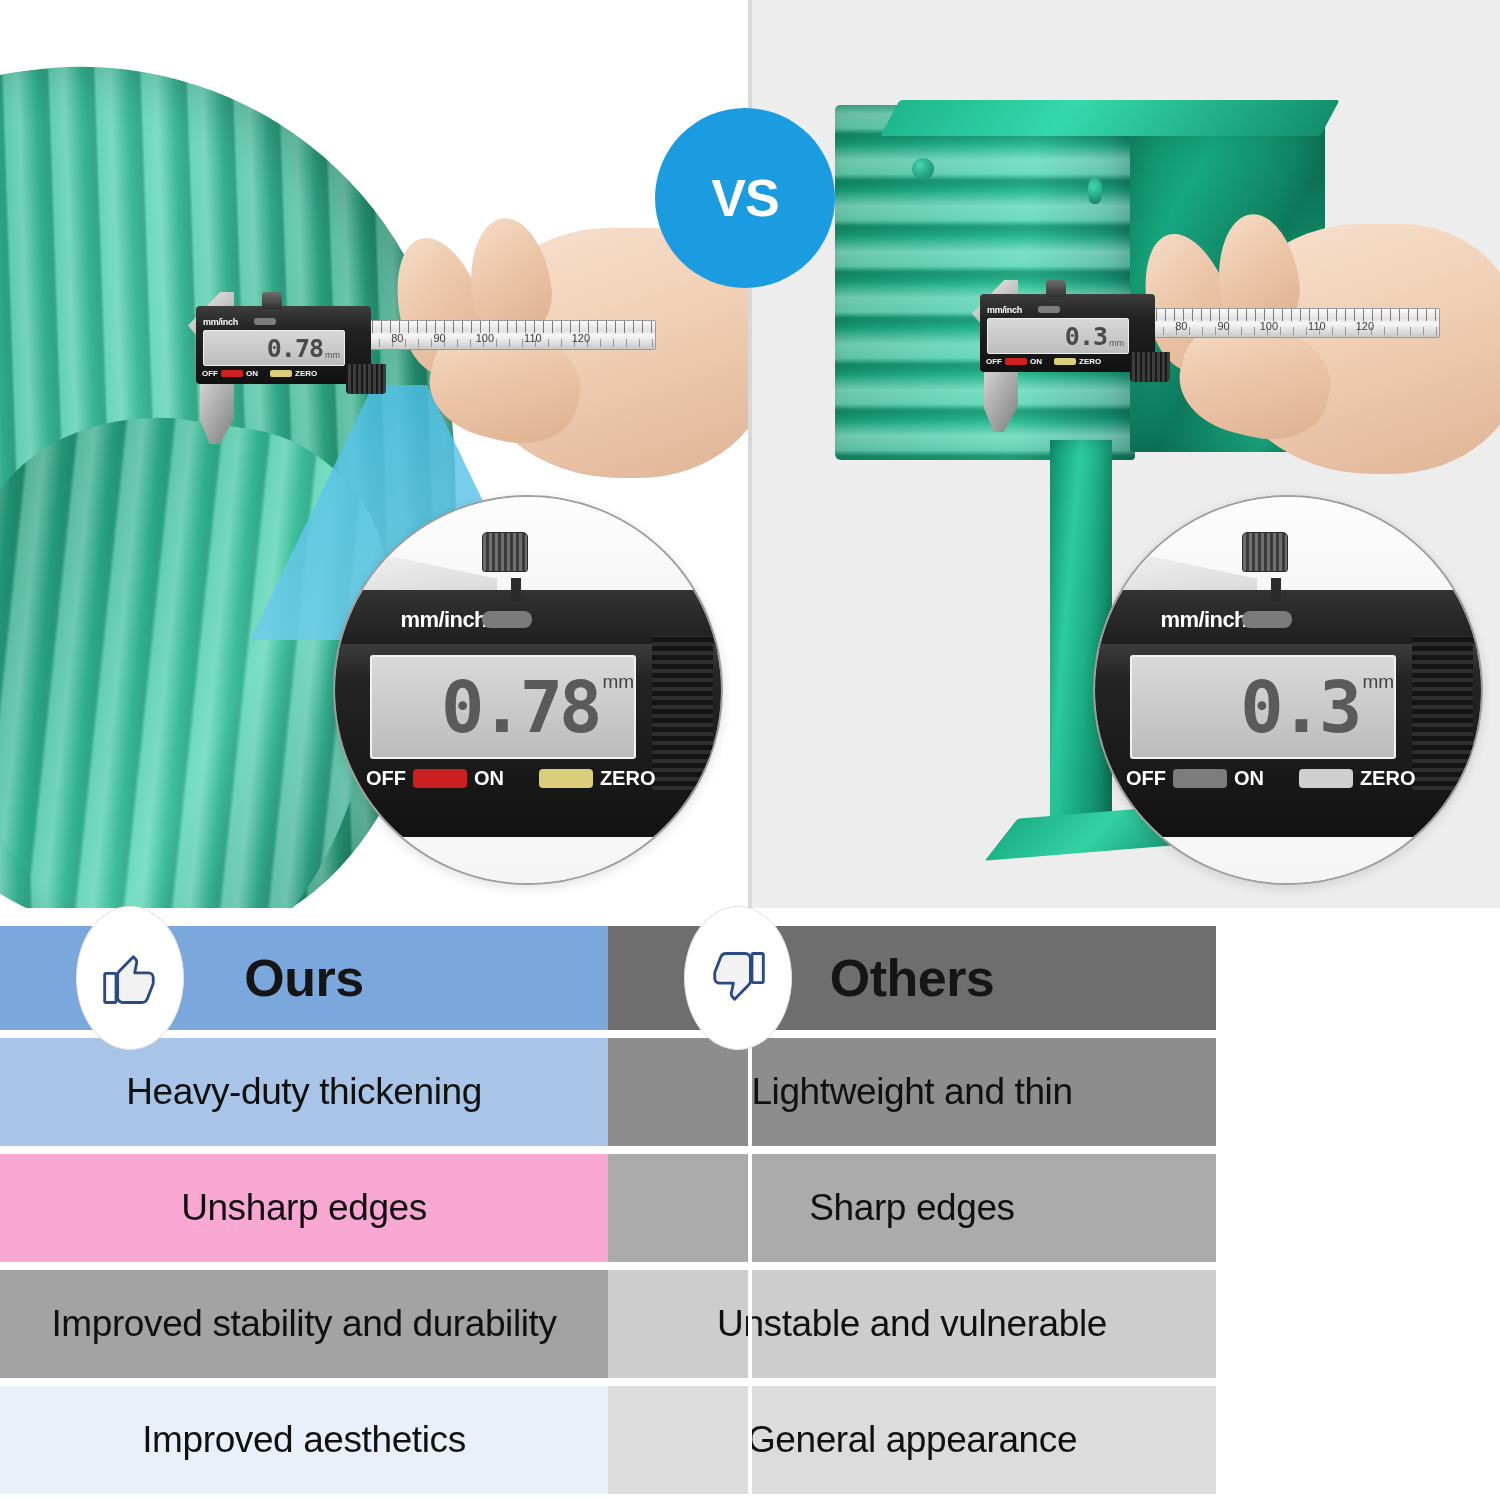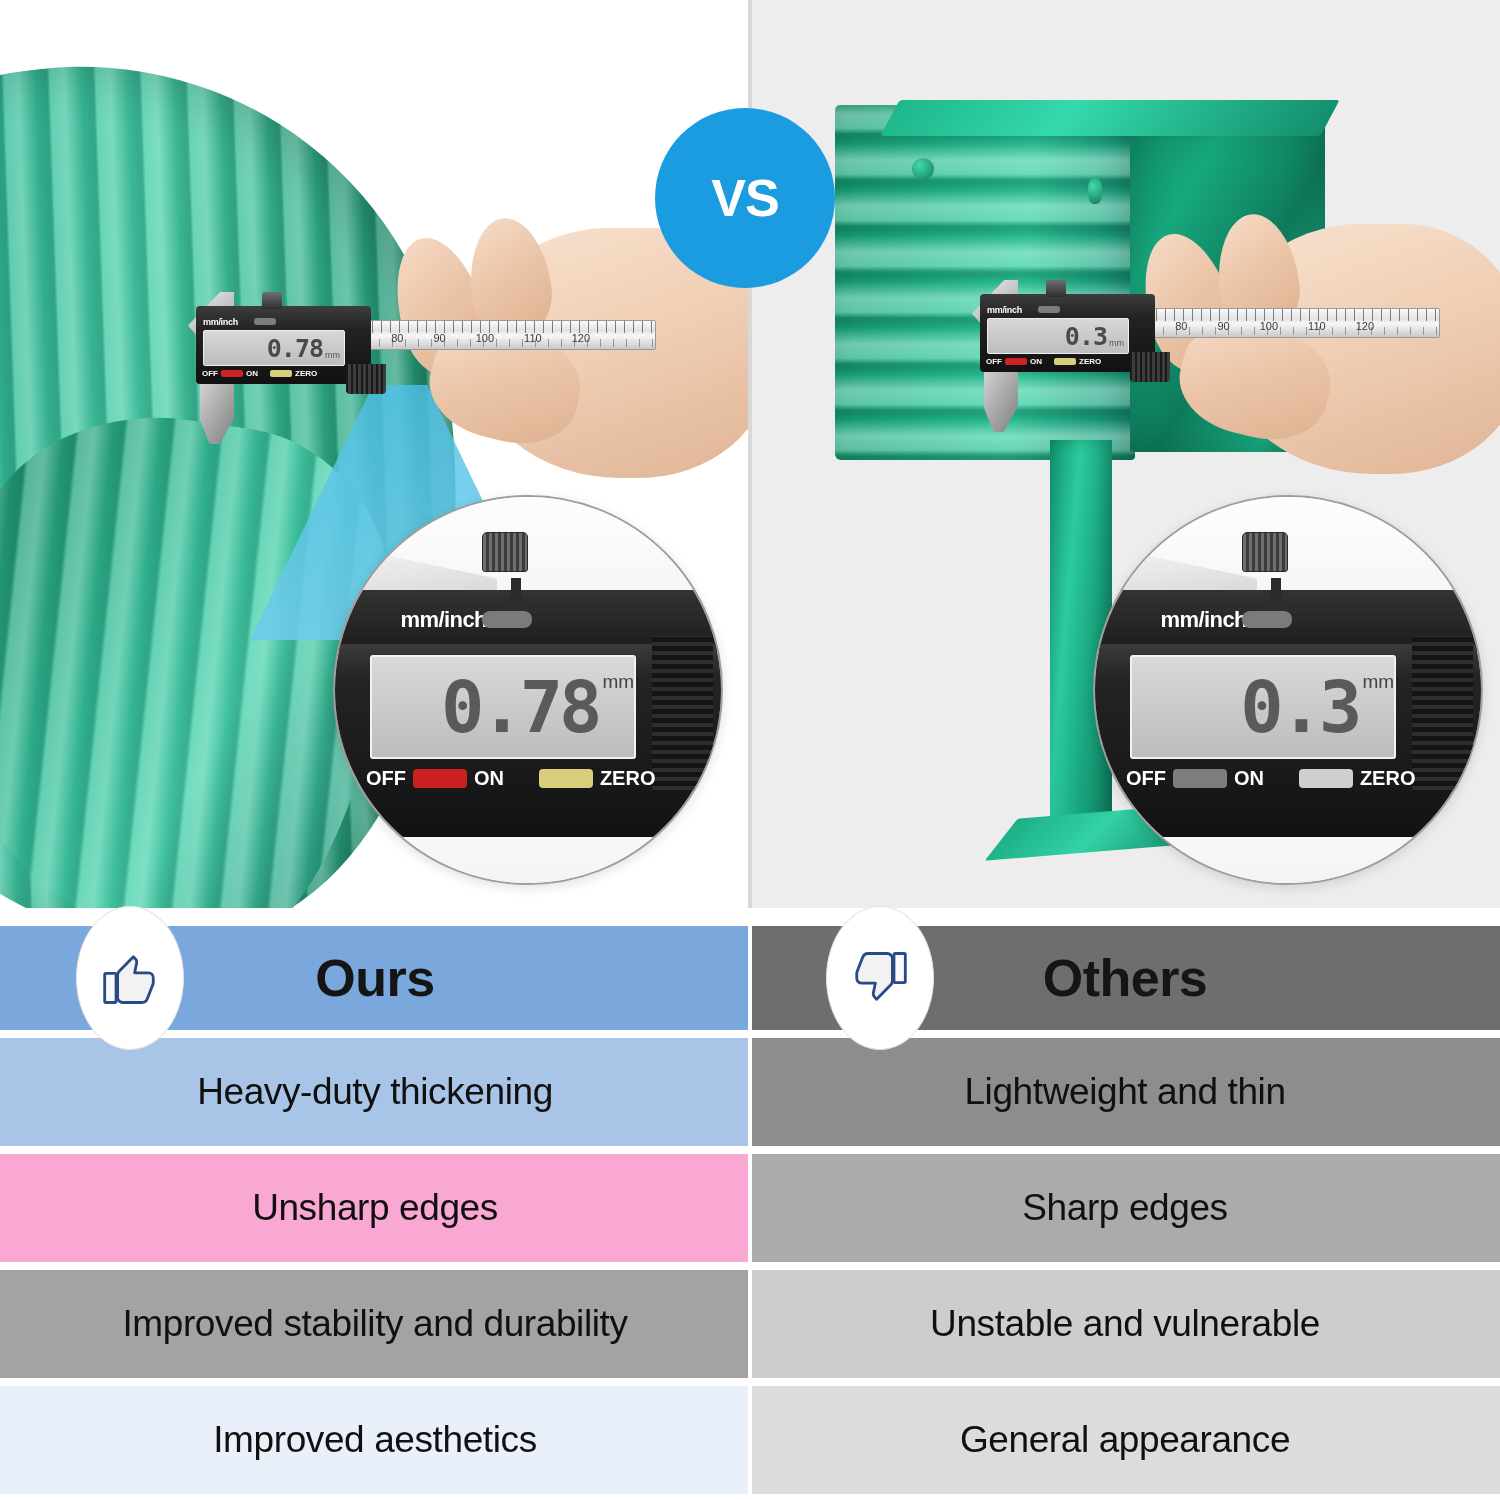--- a/index.html
+++ b/index.html
@@ -262,21 +262,21 @@
     width: 180px; height: 180px; border-radius: 50%;
     z-index: 60;
     display: flex; align-items: center; justify-content: center;
   }
   .vs-text {
     color: #ffffff; font-weight: bold; font-size: 52px;
     letter-spacing: -1px; font-family: "Liberation Sans", sans-serif;
   }
 
   
-  .table { position: relative; width: 1500px; height: 592px; background:#fff; display:flex; }
+  .table { position: relative; width: 1216px; height: 592px; background:#fff; display:flex; }
   .col { position: relative; width: 750px; }
   .hdr {
     position: relative; height: 104px; margin-top: 18px;
     display: flex; align-items: center;
   }
   .hdr-title {
     width: 100%; text-align: center;
     font-size: 52px; font-weight: bold; color: #151515;
     letter-spacing: -.5px;
   }

